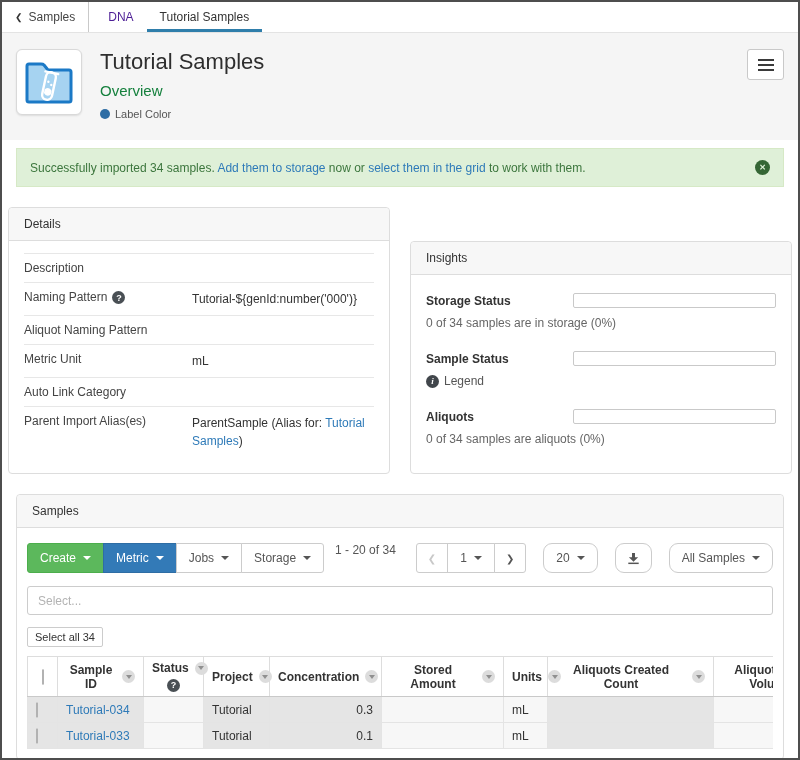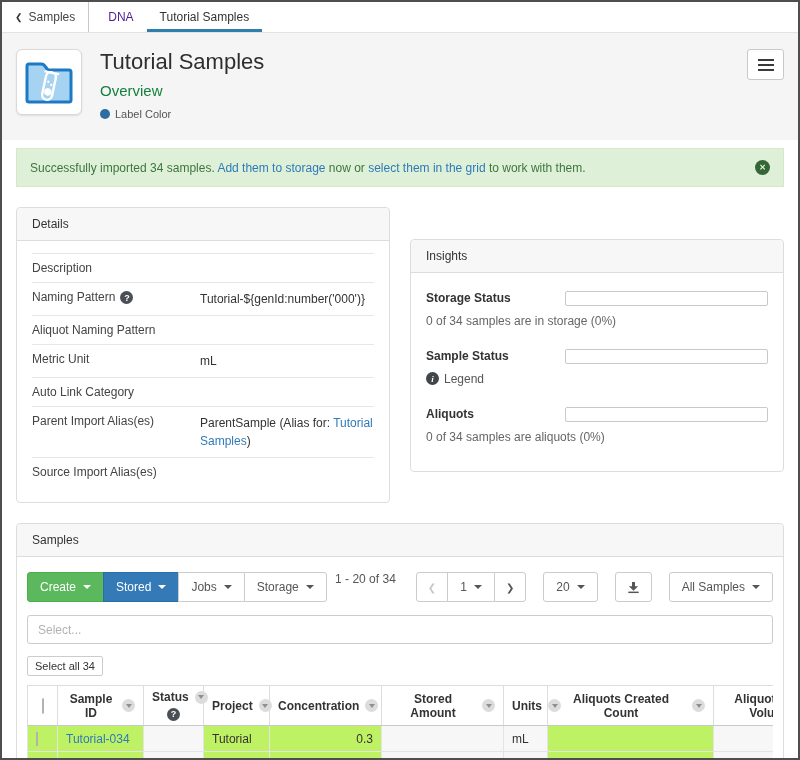--- a/index.html
+++ b/index.html
@@ -30,21 +30,21 @@
   .menu-btn { width:37px; height:31px; background:#fff; border:1px solid #c9c9c9; border-radius:3px;
     display:flex; flex-direction:column; justify-content:center; align-items:center; gap:3px; cursor:pointer; flex:none; }
   .menu-btn span { width:16px; height:2px; background:#3a3a3a; }
   
   .alert { margin:8px 14px 0; background:var(--alert-bg,#dff0d8); border:1px solid #d6e9c6; border-radius:0;
     padding:11px 13px; color:#3c763d; display:flex; align-items:center; font-size:12px; }
   a.lnk { color:var(--link,#2e7ab8); text-decoration:none; cursor:pointer; }
   .dismiss { margin-left:auto; width:15px; height:15px; border-radius:50%; background:#356635; color:#dff0d8;
     font-size:8px; display:flex; align-items:center; justify-content:center; font-weight:bold; cursor:pointer; flex:none; }
   
-  .panels { display:flex; gap:20px; margin:20px 14px 0; align-items:center; }
+  .panels { display:flex; gap:20px; margin:20px 6px 0; align-items:flex-end; }
   .panel { flex:1; border:1px solid #ddd; border-radius:4px; background:#fff; }
   .panel-heading { background:#f7f7f7; border-bottom:1px solid #ddd; padding:9px 15px; font-size:12px; color:#333; border-radius:4px 4px 0 0; }
   
   .details-body { padding:12px 15px 16px; }
   .drow { display:flex; border-top:1px solid #e7e7e7; padding:7px 0; }
   .dlabel { width:168px; color:#444; flex:none; display:flex; align-items:flex-start; gap:5px; }
   .dvalue { flex:1; color:#333; font-size:12px; line-height:1.5; }
   .help-icon { width:13px; height:13px; border-radius:50%; background:#494f54; color:#fff; font-size:9px; font-weight:bold;
     display:inline-flex; align-items:center; justify-content:center; flex:none; margin-top:1px; cursor:pointer; }
   
@@ -54,21 +54,21 @@
   .ibar { margin-left:auto; width:203px; height:15px; border:1px solid #c9c9c9; background:#fff; border-radius:2px; }
   .icaption { color:#666; margin:8px 0 21px; }
   .legend-row { display:flex; align-items:center; gap:5px; margin:8px 0 21px; color:#555; }
   .info-icon { width:13px; height:13px; border-radius:50%; background:#41464b; color:#fff; font-size:9px; font-weight:bold;
     font-family:"Liberation Serif", serif; font-style:italic; display:inline-flex; align-items:center; justify-content:center; cursor:pointer; }
   
   .samples-panel { margin:20px 14px 0; }
   .samples-body { padding:10px; }
   .toolbar { display:flex; align-items:center; margin:5px 0 13px; }
   .btn { height:30px; display:inline-flex; align-items:center; gap:7px; padding:0 12px; background:#fff;
-    border:1px solid #ccc; color:#555; font-size:12px; border-radius:3px; cursor:pointer; white-space:nowrap;
+    border:1px solid #ccc; color:#555; font-size:12px; border-radius:9px; cursor:pointer; white-space:nowrap;
     font-family:"Liberation Sans",sans-serif; }
   .btn-group { display:flex; }
   .btn-group .btn { border-radius:0; margin-left:-1px; }
   .btn-group .btn:first-child { border-radius:3px 0 0 3px; margin-left:0; }
   .btn-group .btn:last-child { border-radius:0 3px 3px 0; }
   .btn-success { background:var(--green,#5cb85c); border-color:#4cae4c; color:#fff; }
   .btn-primary { background:var(--blue,#337ab7); border-color:#2e6da4; color:#fff; }
   .caret { width:0; height:0; border-left:4px solid transparent; border-right:4px solid transparent; border-top:4px solid currentColor; }
   .toolbar-right { margin-left:auto; display:flex; align-items:flex-start; gap:17px; }
   .range-text { color:#555; margin-right:3px; }
@@ -78,21 +78,21 @@
   .filter-input { width:100%; height:29px; border:1px solid #ccc; border-radius:3px; padding:0 10px;
     font:12px "Liberation Sans", sans-serif; color:#333; outline:none; }
   .filter-input::placeholder { color:#b3b3b3; }
   .select-all-btn { margin:12px 0 9px; font-size:11px; padding:3px 7px; background:#fff; border:1px solid #ccc;
     border-radius:2px; color:#333; cursor:pointer; font-family:"Liberation Sans",sans-serif; }
   
   .grid-wrap { overflow:hidden; }
   table.grid { border-collapse:collapse; table-layout:fixed; width:806px; font-size:12px; }
   .grid th { border:1px solid #ddd; border-bottom:1px solid #c9c9c9; background:#fff; padding:4px 8px;
     font-weight:bold; color:#333; text-align:center; vertical-align:middle; height:40px; }
-  .grid td { border:1px solid #e4e4e4; border-top:1px solid #ddd; padding:4px 8px; height:26px; color:#333; background:#bef264; }
+  .grid td { border:1px solid #e4e4e4; border-top:1px solid #ddd; padding:4px 8px; height:26px; color:#333; background:#e5e5e5; }
   .grid td.shaded { background:#f7f7f7; }
   .grid td.num { text-align:right; }
   .th-inner { display:flex; align-items:center; }
   .th-inner .th-label { margin-right:6px; }
   .chev-circle { margin-left:auto; width:13px; height:13px; border-radius:50%; background:#dcdcdc; color:#909090;
     display:inline-flex; align-items:center; justify-content:center; cursor:pointer; flex:none; }
   .chev-circle i { width:0; height:0; border-left:3.5px solid transparent; border-right:3.5px solid transparent; border-top:4px solid #909090; }
   .checkbox { width:13px; height:13px; border:1px solid #b2b2b2; border-radius:2px; background:#fff; cursor:pointer; }
 </style>
 </head>
@@ -182,26 +182,20 @@
               <span>Auto Link Category</span>
             </div>
           <div class="dvalue"></div>
         </div>
         <div class="drow">
           <div class="dlabel">
               <span>Parent Import Alias(es)</span>
             </div>
           <div class="dvalue"><span>ParentSample (Alias for: </span><a class="lnk">Tutorial Samples</a><span>)</span></div>
         </div>
-        <div class="drow">
-          <div class="dlabel">
-              <span>Source Import Alias(es)</span>
-            </div>
-          <div class="dvalue"></div>
-        </div>
       </div>
     </div>
 
     <div class="panel">
       <div class="panel-heading">Insights</div>
       <div class="insights-body">
         <div class="irow">
           <span class="ilabel">Storage Status</span>
           <div class="ibar"></div>
         </div>
@@ -229,21 +223,21 @@
     <div class="panel-heading">Samples</div>
     <div class="samples-body">
 
       <div class="toolbar">
         <div class="btn-group">
           <button class="btn btn-success">
             <span>Create</span>
               <i class="caret"></i>
           </button>
           <button class="btn btn-primary">
-            <span>Stored</span>
+            <span>Metric</span>
               <i class="caret"></i>
           </button>
           <button class="btn">
             <span>Jobs</span>
               <i class="caret"></i>
           </button>
           <button class="btn">
             <span>Storage</span>
               <i class="caret"></i>
           </button>

